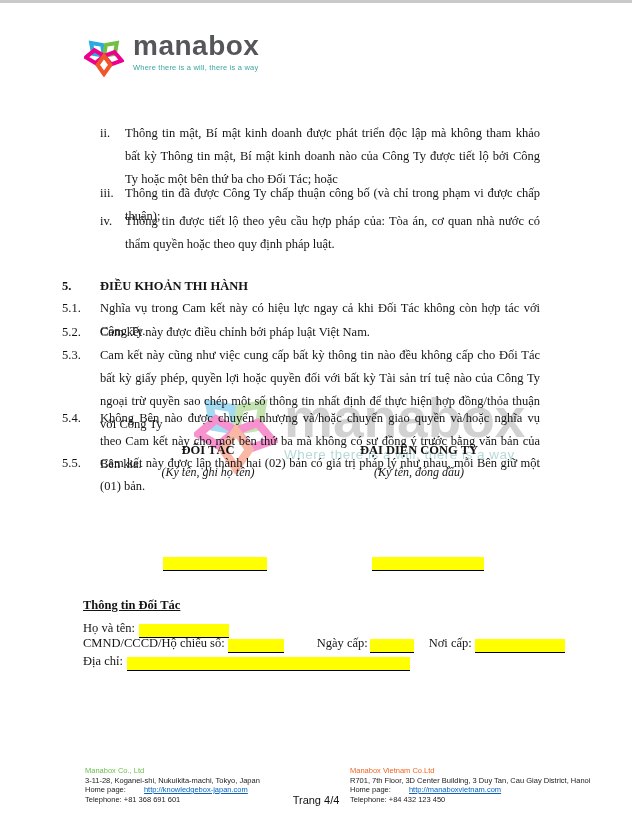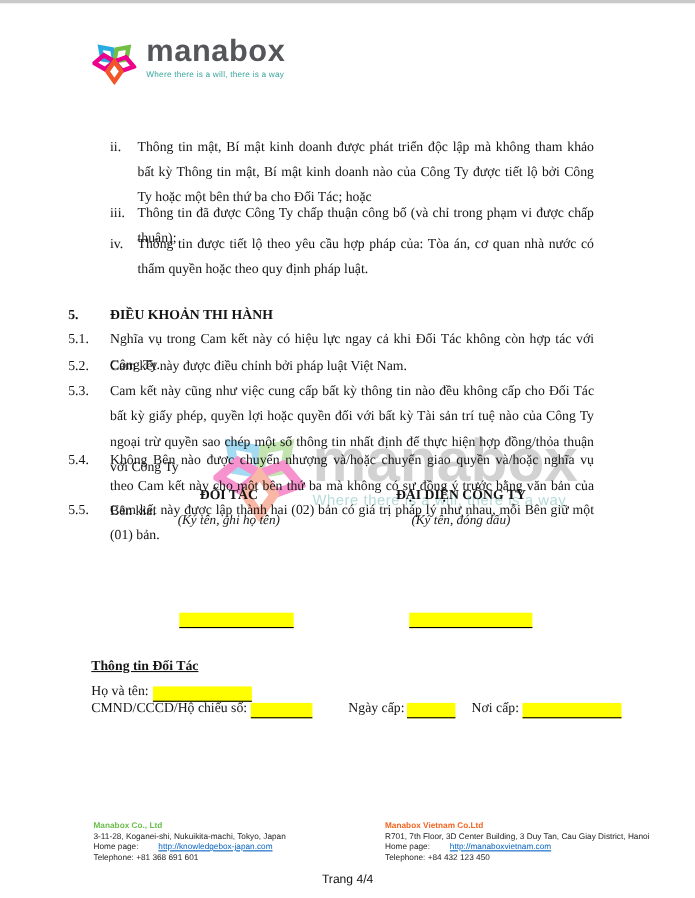--- a/index.html
+++ b/index.html
@@ -43,21 +43,21 @@
   .hl-line { background:var(--highlight,#ffff00); border-bottom:1.5px solid #000; height:13px; }
 
   
   .pi-heading { font-weight:700; font-size:12.5px; text-decoration:underline; }
   .pi-row { display:flex; align-items:center; font-size:12.5px; line-height:17px; }
   .hl-field { display:inline-block; background:var(--highlight,#ffff00);
               border-bottom:1px solid #000; height:13px; position:relative; top:2px; }
 
   
   .f-col { font-family:"Liberation Sans", sans-serif; font-size:7.5px; line-height:9.5px; color:#222; }
-  .f-name { font-weight:700; }
+  .f-name { font-weight:400;margin-top:20px; }
   .f-name.jp { color:var(--footer-japan-name,#6abf4b); }
   .f-name.vn { color:var(--footer-vietnam-name,#f26522); }
   .f-link { color:var(--link,#0563c1); text-decoration:underline; cursor:pointer;padding-left:16px; }
   .page-num { top:794px; left:0; width:632px; text-align:center;
               font-family:"Liberation Sans", sans-serif; font-size:11px; color:#111; }
   svg .petal { fill:none; stroke-width:4.4; stroke-linejoin:miter; }
 </style>
 </head>
 <body>
 
@@ -155,20 +155,24 @@
 
   <div class="abs pi-row" style="top:635px; left:83px">
     <span>CMND/CCCD/Hộ chiếu số:</span>
     <span class="hl-field" style="width:56px; margin-left:3px"></span>
     <span style="margin-left:33px">Ngày cấp:</span>
     <span class="hl-field" style="width:44px; margin-left:2px"></span>
     <span style="margin-left:15px">Nơi cấp:</span>
     <span class="hl-field" style="width:90px; margin-left:3px"></span>
   </div>
 
+  <div class="abs pi-row" style="top:653px; left:83px">
+    <span>Địa chỉ:</span>
+    <span class="hl-field" style="width:283px; margin-left:4px"></span>
+  </div>
 
   <div class="abs f-col" style="top:746px; left:85px; width:255px">
     <div class="f-name jp">Manabox Co., Ltd</div>
     <div>3-11-28, Koganei-shi, Nukuikita-machi, Tokyo, Japan</div>
     <div><span>Home page: </span><span class="f-link">http://knowledgebox-japan.com</span></div>
     <div>Telephone: +81 368 691 601</div>
   </div>
   <div class="abs f-col" style="top:746px; left:350px; width:272px">
     <div class="f-name vn">Manabox Vietnam Co.Ltd</div>
     <div>R701, 7th Floor, 3D Center Building, 3 Duy Tan, Cau Giay District, Hanoi</div>

